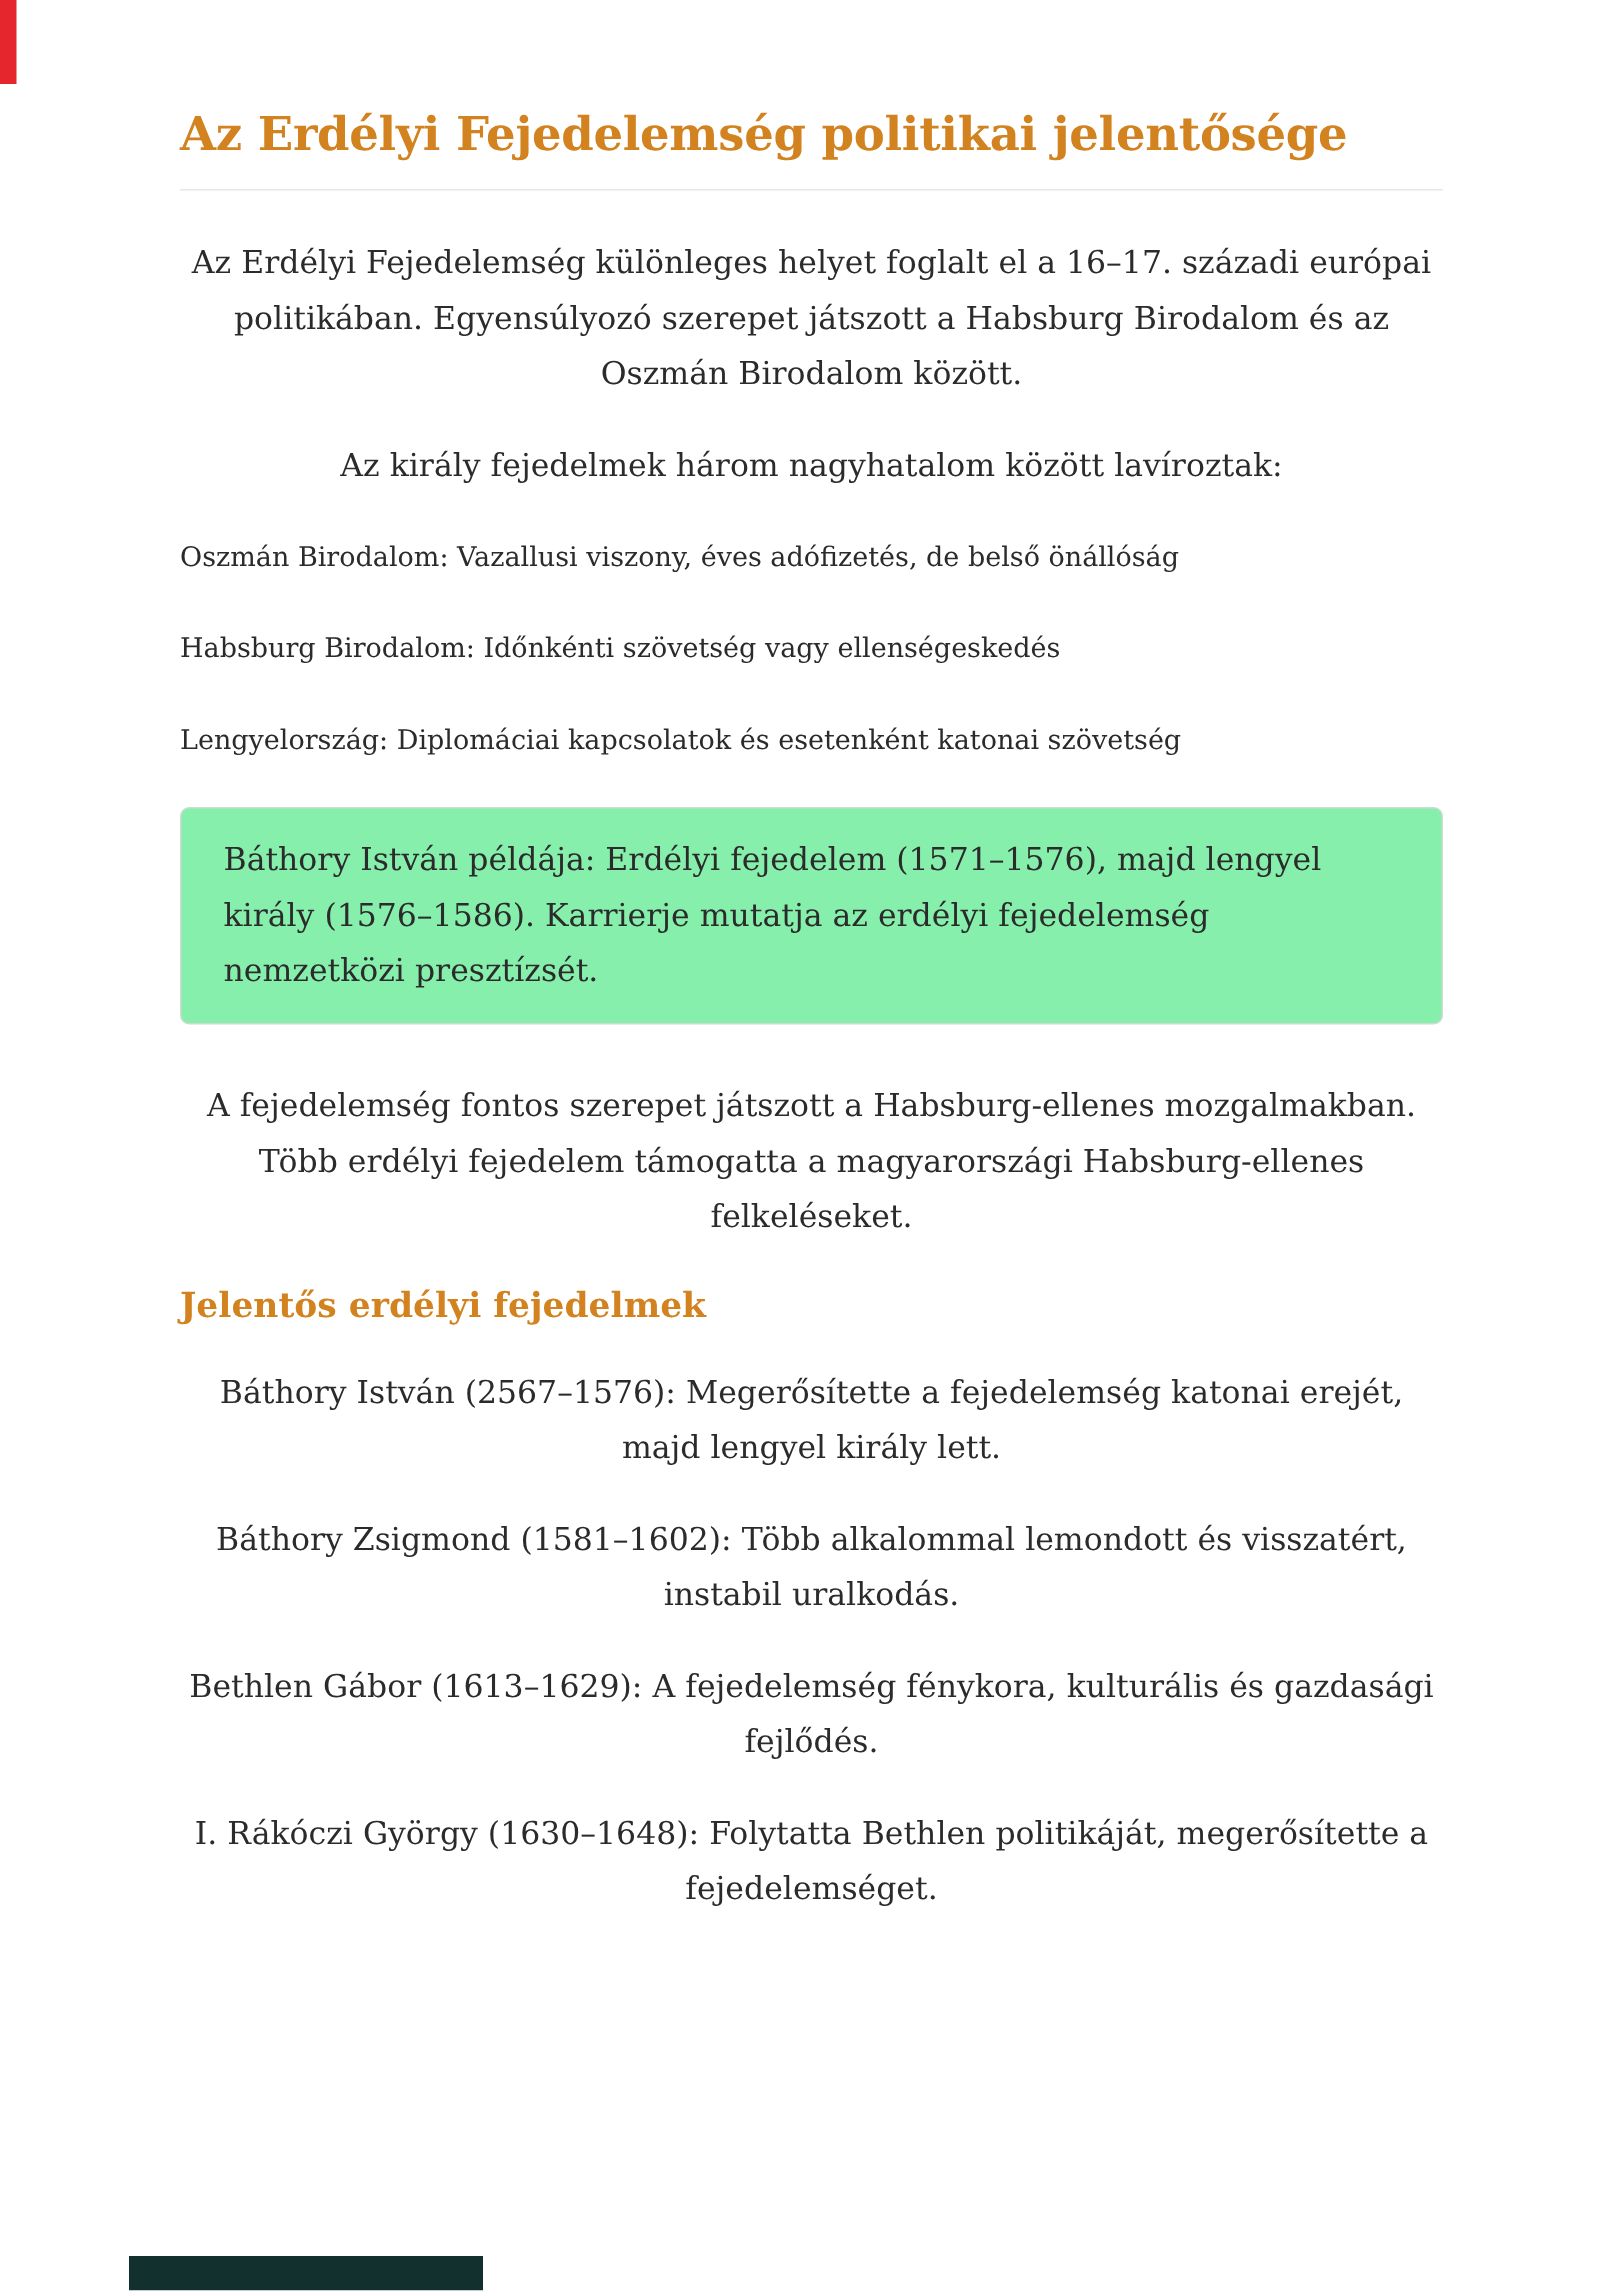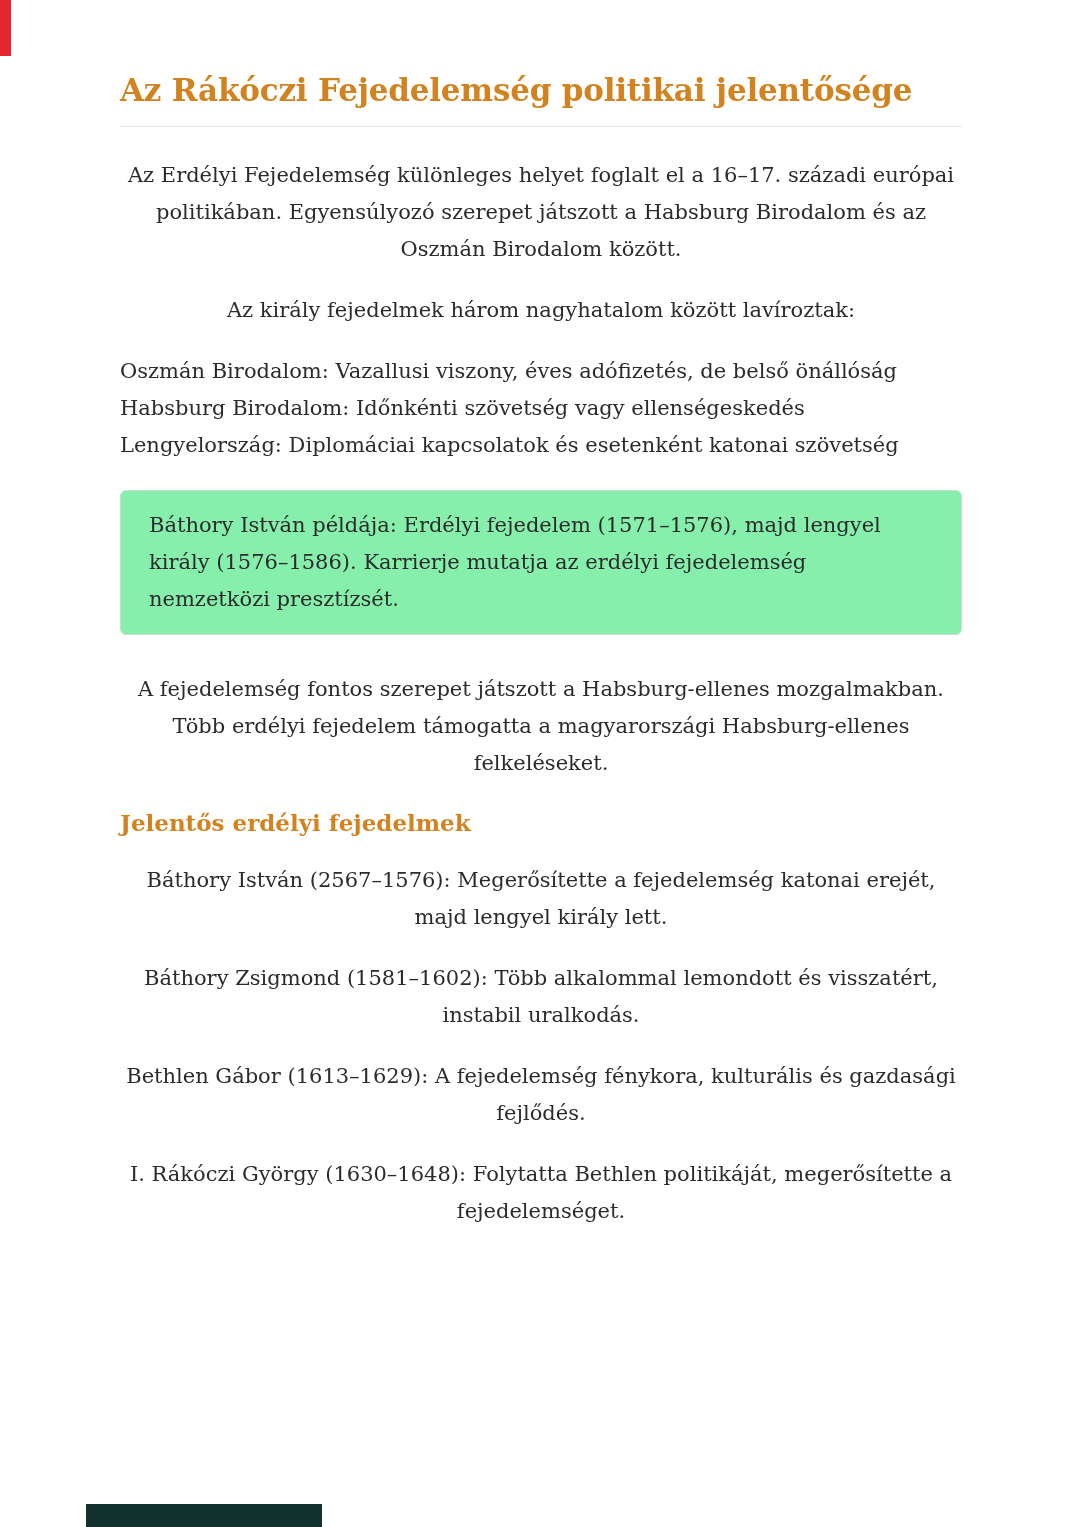--- a/index.html
+++ b/index.html
@@ -32,22 +32,23 @@
     height: 0;
   }
   p.body-text {
     font-size: 21px;
     line-height: 37px;
     margin: 0 0 24px 0;
     text-align: center;
   }
   .line-block { margin: 0 0 24px 0; }
   .line-block .line {
-    font-size: 21px;
+    font-size: 18px;
     line-height: 37px;
+    margin-top: 24px;
   }
   h2.subheading {
     font-size: 23px;
     line-height: 30px;
     font-weight: bold;
     color: #d2831f;
     margin: 26px 0 24px 0;
   }
   .callout {
     background: #86efac;
@@ -74,21 +75,21 @@
     background: #11302e;
   }
 </style>
 </head>
 <body>
 
 <div class="marker-top"></div>
 
 <div class="page">
 
-  <h1 class="title">Az Rákóczi Fejedelemség politikai jelentősége</h1>
+  <h1 class="title">Az Erdélyi Fejedelemség politikai jelentősége</h1>
 
   <hr class="divider">
 
   <p class="body-text">Az Erdélyi Fejedelemség különleges helyet foglalt el a 16–17. századi európai politikában. Egyensúlyozó szerepet játszott a Habsburg Birodalom és az Oszmán Birodalom között.</p>
 
 
   <p class="body-text">Az király fejedelmek három nagyhatalom között lavíroztak:</p>
 
   <div class="line-block">
     <div class="line">Oszmán Birodalom: Vazallusi viszony, éves adófizetés, de belső önállóság</div>

